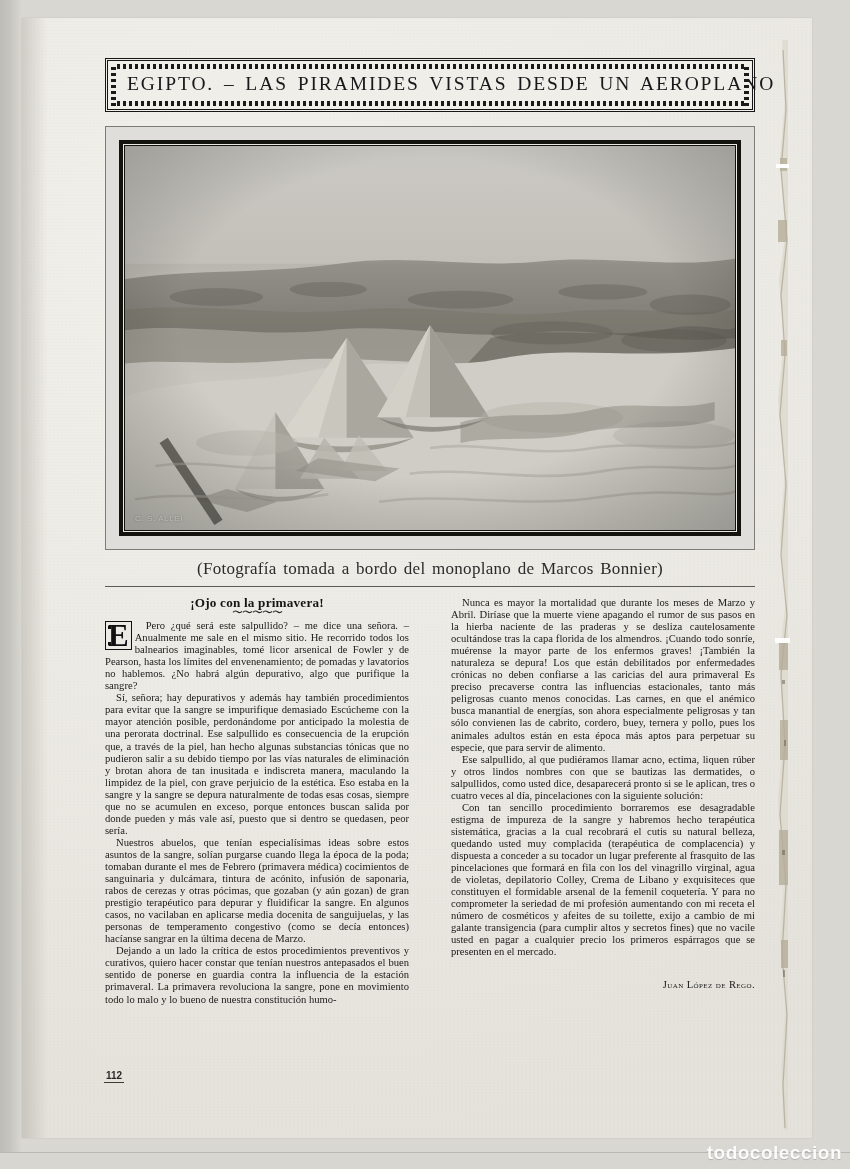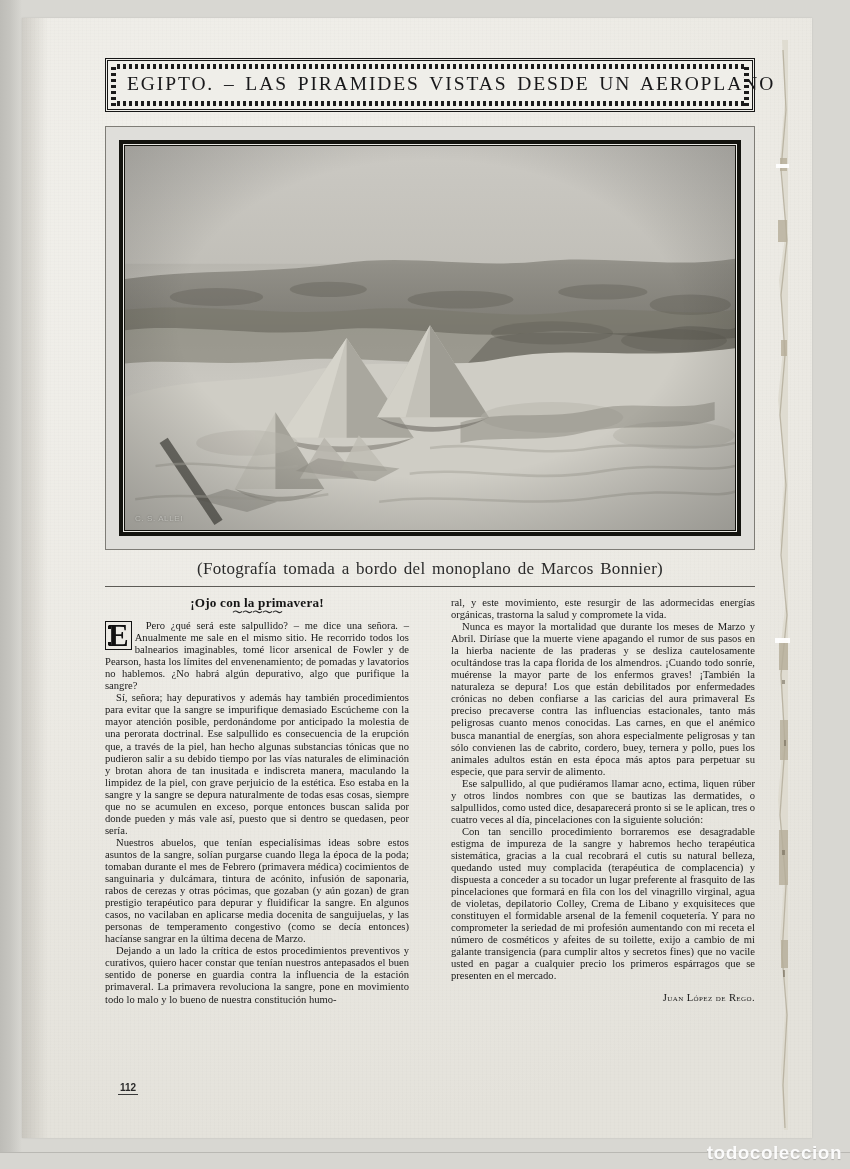--- a/index.html
+++ b/index.html
@@ -237,40 +237,39 @@
     display: flex;
     align-items: baseline;
     padding-left: 16px;
   }
   .rx-name { width: 96px; white-space: nowrap; }
   .rx-dots { flex: 0 0 auto; letter-spacing: 3.5px; color: #2a2a2a; }
   .rx-amount { width: 78px; text-align: right; padding-right: 6px; white-space: nowrap;}
   .rx-brace { white-space: nowrap; padding-left: 4px; }
 
   .signature {
-    margin-top: 9px;
+    margin-top: 21px;
     text-align: right;
     font-size: 10.6px;
     font-variant: small-caps;
     letter-spacing: .4px;
     color: #191919;
   }
 
   
   .folio {
     position: absolute;
-    left: 96px;
+    left: 82px;
     top: 1052px;
     font-family: "Liberation Sans", sans-serif;
     font-size: 10px;
     font-weight: bold;
     color: #2a2a2a;
     border-bottom: 1px solid #3a3a3a;
     padding: 0 2px 1px 2px;
-    margin-top: 12px;
   }
 
   
   #watermark {
     position: absolute;
     right: 8px;
     bottom: 5px;
     font-family: "Liberation Sans", sans-serif;
     font-size: 19px;
     font-weight: bold;
@@ -447,21 +446,20 @@
           <p class="para no-indent">
             <span class="dropcap">E</span>
           </p>
           <p class="para">Pero ¿qué será este salpullido? – me dice una señora. – Anualmente me sale en el mismo sitio. He recorrido todos los balnearios imaginables, tomé licor arsenical de Fowler y de Pearson, hasta los límites del envenenamiento; de pomadas y lavatorios no hablemos. ¿No habrá algún depurativo, algo que purifique la sangre?</p>
           <p class="para">Sí, señora; hay depurativos y además hay también procedimientos para evitar que la sangre se impurifique demasiado Escúcheme con la mayor atención posible, perdonándome por anticipado la molestia de una perorata doctrinal. Ese salpullido es consecuencia de la erupción que, a través de la piel, han hecho algunas substancias tónicas que no pudieron salir a su debido tiempo por las vías naturales de eliminación y brotan ahora de tan inusitada e indiscreta manera, maculando la limpidez de la piel, con grave perjuicio de la estética. Eso estaba en la sangre y la sangre se depura naturalmente de todas esas cosas, siempre que no se acumulen en exceso, porque entonces buscan salida por donde pueden y más vale así, puesto que si dentro se quedasen, peor sería.</p>
           <p class="para">Nuestros abuelos, que tenían especialísimas ideas sobre estos asuntos de la sangre, solían purgarse cuando llega la época de la poda; tomaban durante el mes de Febrero (primavera médica) cocimientos de sanguinaria y dulcámara, tintura de acónito, infusión de saponaria, rabos de cerezas y otras pócimas, que gozaban (y aún gozan) de gran prestigio terapéutico para depurar y fluidificar la sangre. En algunos casos, no vacilaban en aplicarse media docenita de sanguijuelas, y las personas de temperamento congestivo (como se decía entonces) hacíanse sangrar en la última decena de Marzo.</p>
           <p class="para">Dejando a un lado la crítica de estos procedimientos preventivos y curativos, quiero hacer constar que tenían nuestros antepasados el buen sentido de ponerse en guardia contra la influencia de la estación primaveral. La primavera revoluciona la sangre, pone en movimiento todo lo malo y lo bueno de nuestra constitución humo-</p>
         </div>
 
         <div class="col right">
-          <p class="para no-indent">ral, y este movimiento, este resurgir de las adormecidas energías orgánicas, trastorna la salud y compromete la vida.</p>
           <p class="para">Nunca es mayor la mortalidad que durante los meses de Marzo y Abril. Diríase que la muerte viene apagando el rumor de sus pasos en la hierba naciente de las praderas y se desliza cautelosamente ocultándose tras la capa florida de los almendros. ¡Cuando todo sonríe, muérense la mayor parte de los enfermos graves! ¡También la naturaleza se depura! Los que están debilitados por enfermedades crónicas no deben confiarse a las caricias del aura primaveral Es preciso precaverse contra las influencias estacionales, tanto más peligrosas cuanto menos conocidas. Las carnes, en que el anémico busca manantial de energías, son ahora especialmente peligrosas y tan sólo convienen las de cabrito, cordero, buey, ternera y pollo, pues los animales adultos están en esta época más aptos para perpetuar su especie, que para servir de alimento.</p>
           <p class="para">Ese salpullido, al que pudiéramos llamar acno, ectima, liquen rúber y otros lindos nombres con que se bautizas las dermatides, o salpullidos, como usted dice, desaparecerá pronto si se le aplican, tres o cuatro veces al día, pincelaciones con la siguiente solución:</p>
 
 
           <p class="para">Con tan sencillo procedimiento borraremos ese desagradable estigma de impureza de la sangre y habremos hecho terapéutica sistemática, gracias a la cual recobrará el cutis su natural belleza, quedando usted muy complacida (terapéutica de complacencia) y dispuesta a conceder a su tocador un lugar preferente al frasquito de las pincelaciones que formará en fila con los del vinagrillo virginal, agua de violetas, depilatorio Colley, Crema de Libano y exquisiteces que constituyen el formidable arsenal de la femenil coquetería. Y para no comprometer la seriedad de mi profesión aumentando con mi receta el número de cosméticos y afeites de su toilette, exijo a cambio de mi galante transigencia (para cumplir altos y secretos fines) que no vacile usted en pagar a cualquier precio los primeros espárragos que se presenten en el mercado.</p>
 
           <div class="signature">Juan López de Rego.</div>
         </div>
       </div>
     </div>

